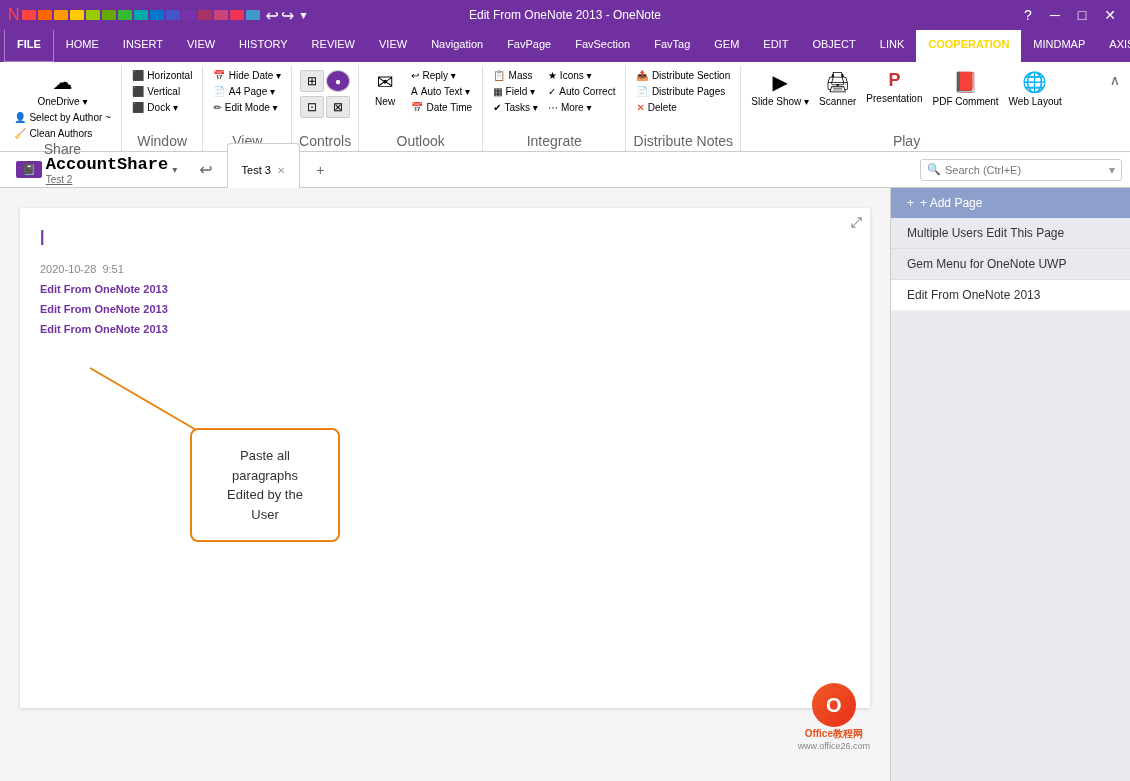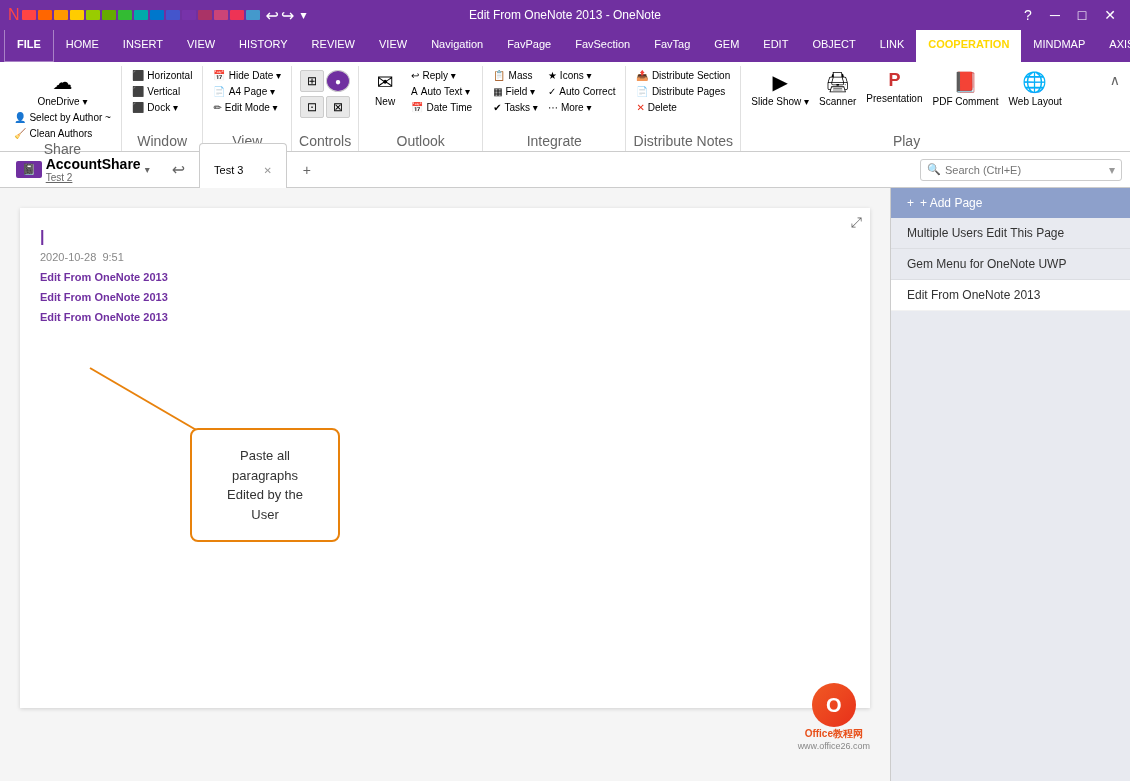--- a/index.html
+++ b/index.html
@@ -128,21 +128,21 @@
       border-radius: 3px;
     }
     .tab {
       background: #e8e8e8;
       border-radius: 4px 4px 0 0;
       padding: 20px 14px;
       cursor: pointer;
       font-size: 11px;
       display: flex;
       align-items: center;
-      gap: 20px;
+      gap: 6px;
     }
     .tab.active { background: white; border: 1px solid #ccc; border-bottom: none; }
     .tab-add { padding: 4px 8px; cursor: pointer; font-size: 14px; color: #666; }
     .search-box {
       margin-left: auto;
       display: flex;
       align-items: center;
       border: 1px solid #ccc;
       border-radius: 3px;
       padding: 3px 6px;
@@ -172,21 +172,21 @@
       overflow: hidden;
     }
     .page-inner {
       background: white;
       min-height: 500px;
       box-shadow: 0 1px 4px rgba(0,0,0,0.15);
       padding: 20px;
       position: relative;
     }
     .page-cursor { color: #7030a0; font-weight: bold; font-size: 16px; }
-    .page-date { color: #888; font-size: 11px; margin-top: 5px; }
+    .page-date { color: #888; font-size: 11px; margin-top: 17px; }
     .page-text-line { color: #7030a0; font-size: 11px; margin-top: 8px; font-weight: bold; }
 
     
     .right-sidebar {
       width: 240px;
       background: #e8eaf0;
       border-left: 1px solid #ccc;
       display: flex;
       flex-direction: column;
     }
@@ -489,21 +489,21 @@
 
   <div style="margin-left:auto;display:flex;align-items:flex-start;padding-top:4px;">
     <div style="cursor:pointer;font-size:14px;color:#666;padding:2px 6px;">∧</div>
   </div>
 </div>
 
 <div class="notebook-bar">
   <div class="notebook-item">
     <span style="background:#7030a0;color:white;padding:2px 6px;border-radius:2px;font-size:11px;">📓</span>
     <div>
-      <div style="font-weight:bold;font-size:14px;">AccountShare</div>
+      <div style="font-weight:bold;font-size:17px;font-family:Liberation Mono, monospace;">AccountShare</div>
       <div style="font-size:10px;color:#666;text-decoration:underline;">Test 2</div>
     </div>
     <span style="font-size:10px;color:#666;">▾</span>
   </div>
   <div style="cursor:pointer;font-size:16px;color:#666;padding:2px 6px;">↩</div>
 
   <div class="tab active">
     <span>Test 3</span>
     <span style="font-size:10px;color:#999;">✕</span>
   </div>

